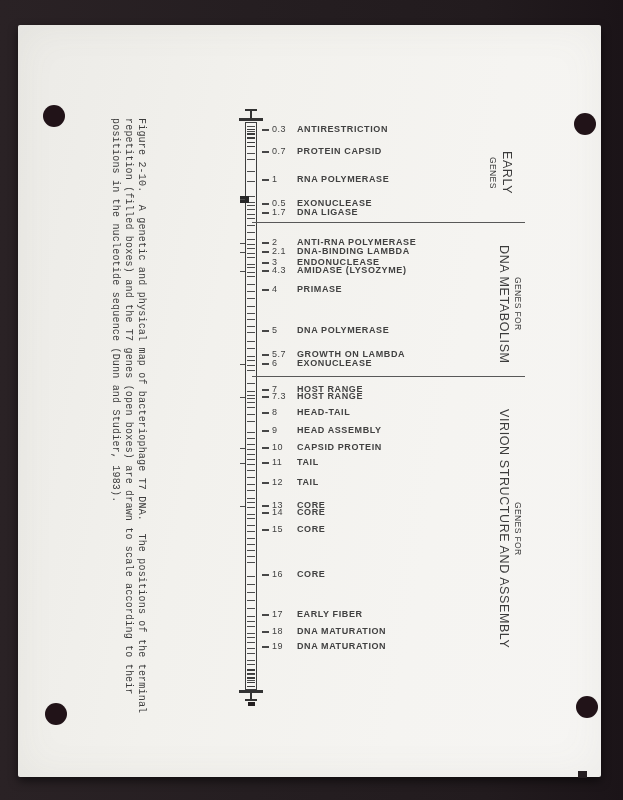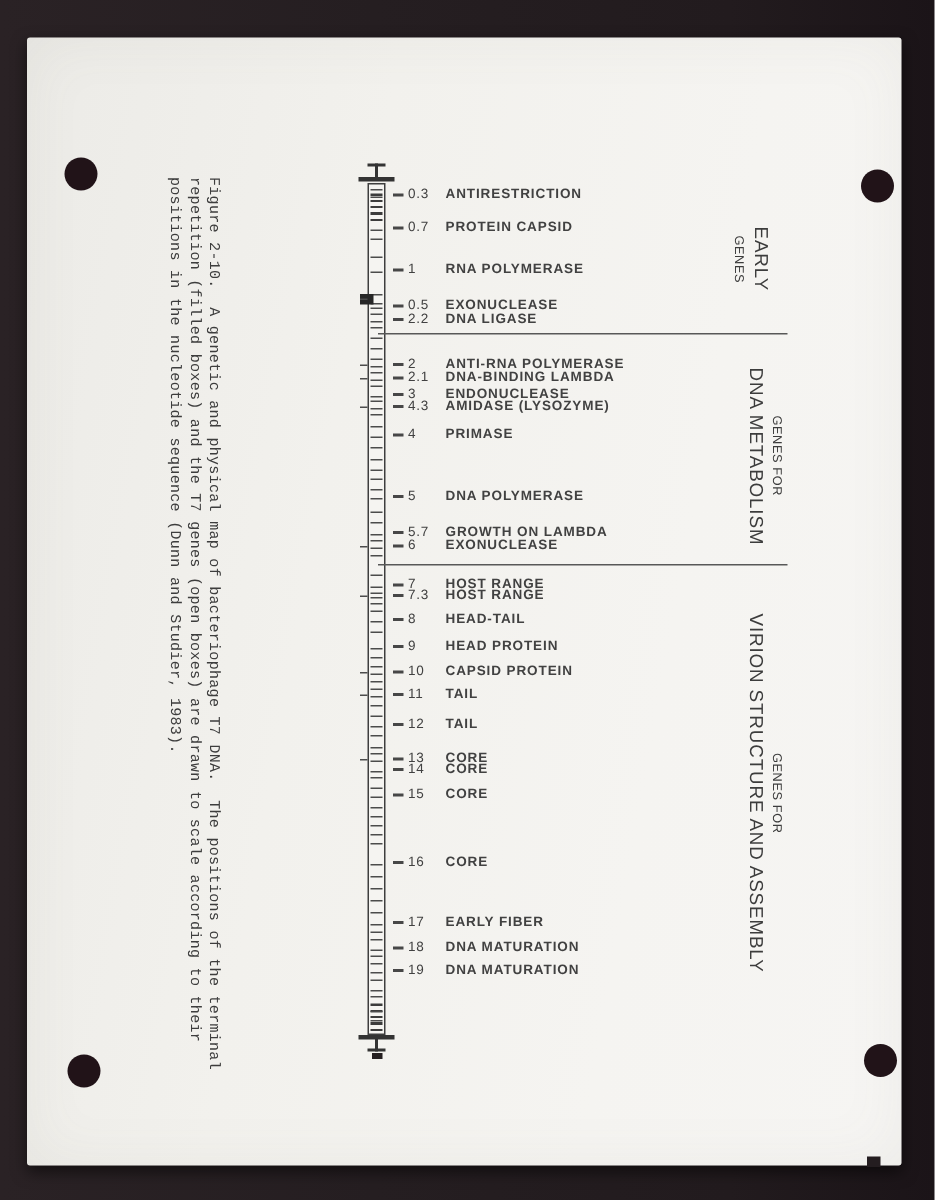--- a/index.html
+++ b/index.html
@@ -187,21 +187,21 @@
           <span class="gnum">1</span>
           <span class="gname">RNA POLYMERASE</span>
         </div>
         <div class="gene-row" style="top: 173px;">
           <span class="gdash"></span>
           <span class="gnum">0.5</span>
           <span class="gname">EXONUCLEASE</span>
         </div>
         <div class="gene-row" style="top: 182px;">
           <span class="gdash"></span>
-          <span class="gnum">2.2</span>
+          <span class="gnum">1.7</span>
           <span class="gname">DNA LIGASE</span>
         </div>
         <div class="gene-row" style="top: 212px;">
           <span class="gdash"></span>
           <span class="gnum">2</span>
           <span class="gname">ANTI-RNA POLYMERASE</span>
         </div>
         <div class="gene-row" style="top: 221px;">
           <span class="gdash"></span>
           <span class="gnum">2.1</span>
@@ -248,21 +248,21 @@
           <span class="gname">HOST RANGE</span>
         </div>
         <div class="gene-row" style="top: 382px;">
           <span class="gdash"></span>
           <span class="gnum">8</span>
           <span class="gname">HEAD-TAIL</span>
         </div>
         <div class="gene-row" style="top: 400px;">
           <span class="gdash"></span>
           <span class="gnum">9</span>
-          <span class="gname">HEAD PROTEIN</span>
+          <span class="gname">HEAD ASSEMBLY</span>
         </div>
         <div class="gene-row" style="top: 417px;">
           <span class="gdash"></span>
           <span class="gnum">10</span>
           <span class="gname">CAPSID PROTEIN</span>
         </div>
         <div class="gene-row" style="top: 432px;">
           <span class="gdash"></span>
           <span class="gnum">11</span>
           <span class="gname">TAIL</span>

